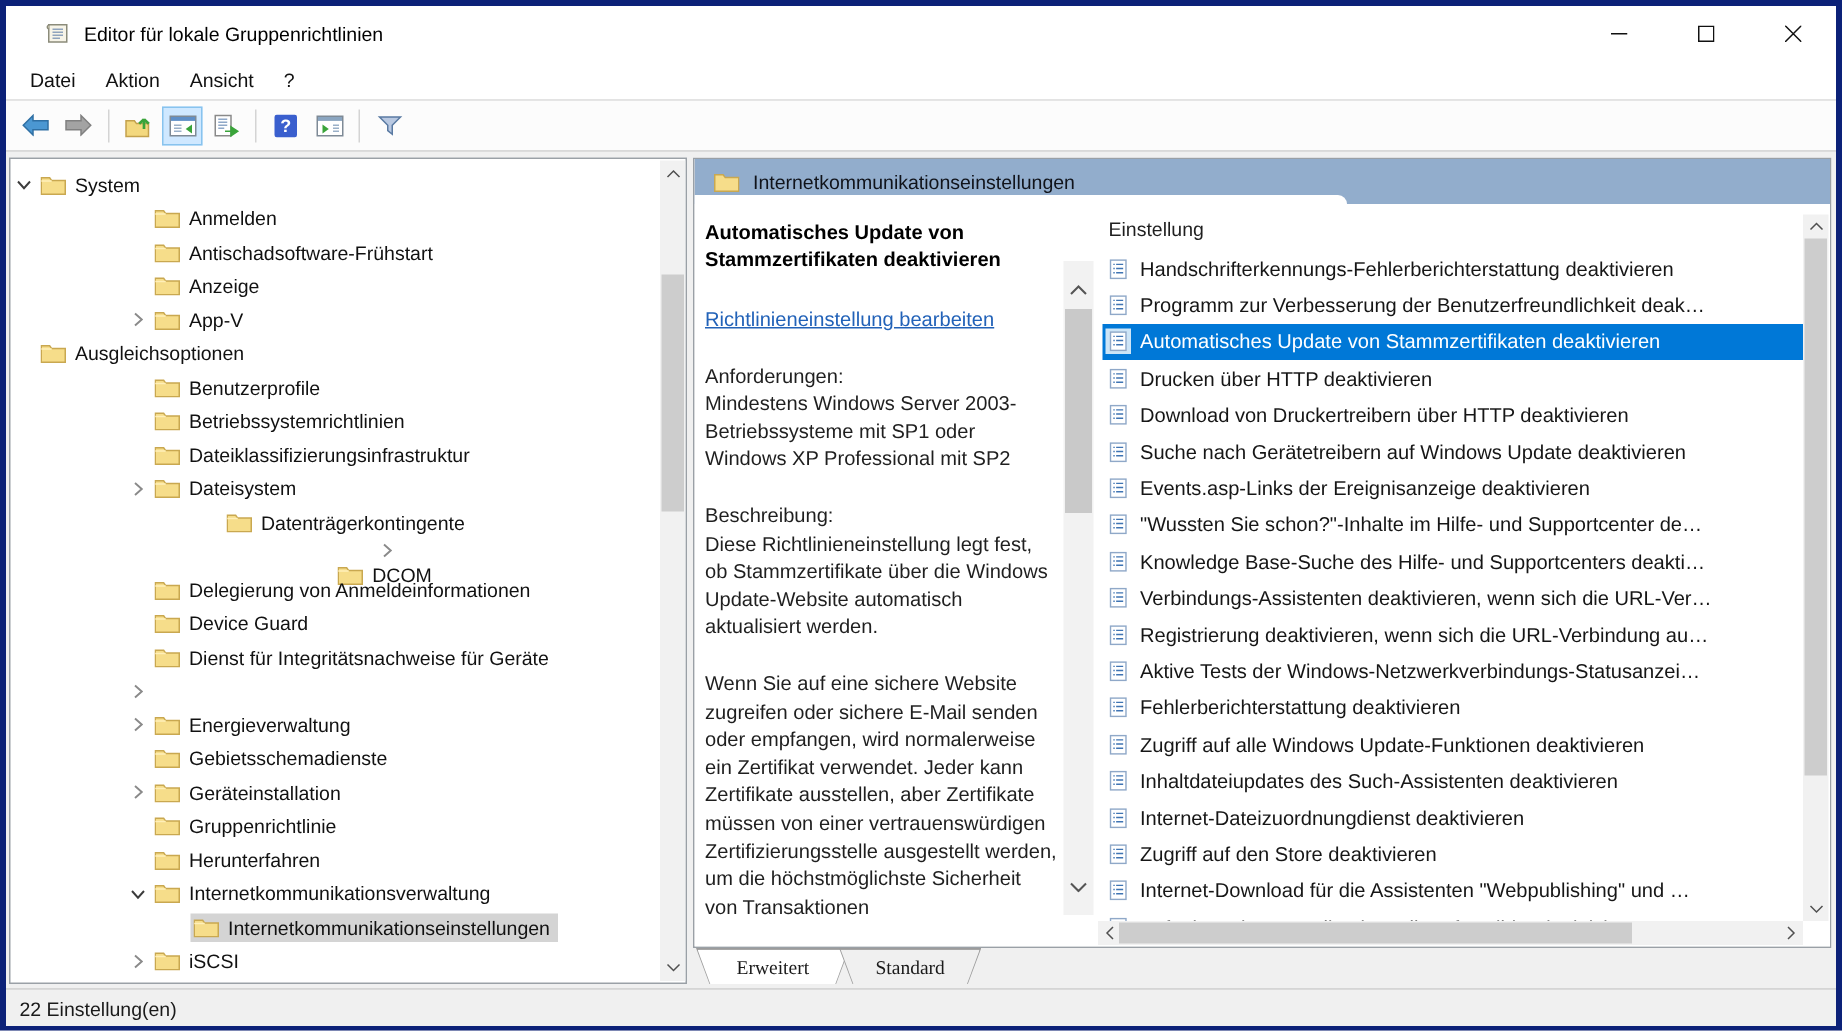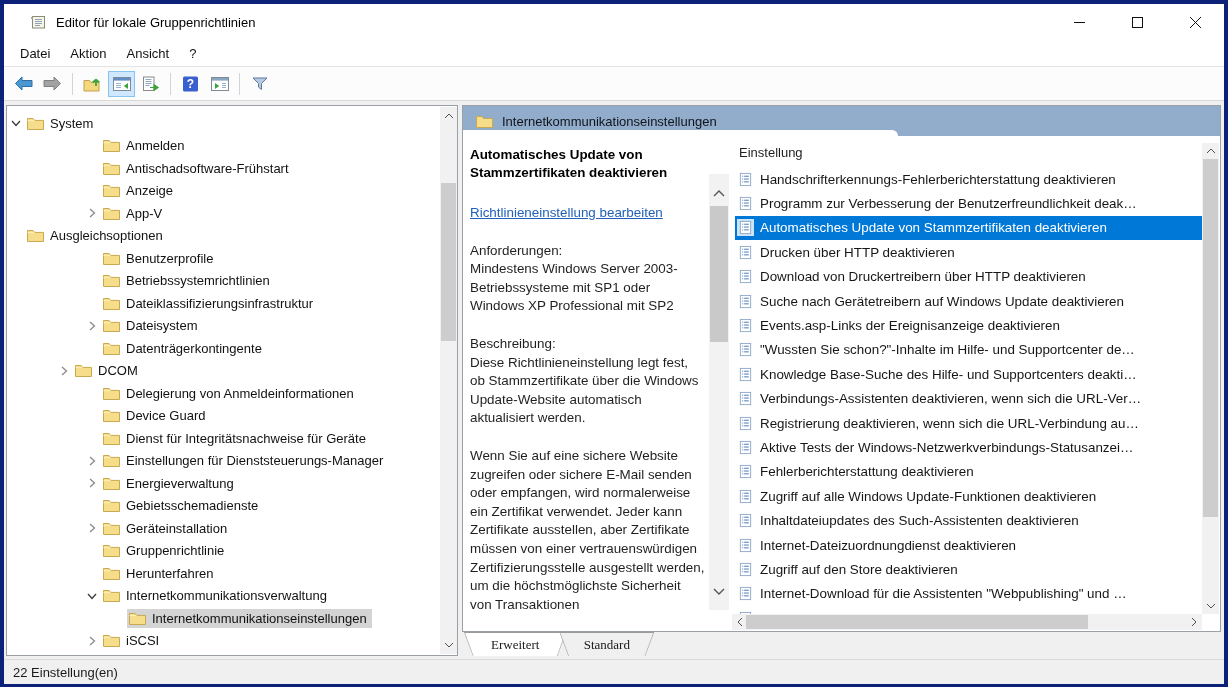--- a/index.html
+++ b/index.html
@@ -328,36 +328,36 @@
     </span>
     <span class="sel">
       <svg class="ficon" viewBox="0 0 17 13">
         <path d="M0.5 1.5 h5.6 l1.4 1.9 h9 V12.5 H0.5 Z" fill="#f6dd8a" stroke="#c9a850"></path>
         <path d="M0.5 3.6 h7" stroke="#ffefb8" fill="none"></path>
       </svg>
       <span class="tlabel">Dateisystem</span>
     </span>
   </div>
 
-  <div class="trow" style="padding-left: 76px;">
+  <div class="trow" style="padding-left: 76px; margin-left: 48px;">
     <span class="chev none">
       <svg width="10" height="10" viewBox="0 0 10 10">
                 <path d="M3 1 L7.5 5 L3 9" fill="none" stroke="currentColor" stroke-width="1.3"></path>
               </svg>
     </span>
     <span class="sel">
       <svg class="ficon" viewBox="0 0 17 13">
         <path d="M0.5 1.5 h5.6 l1.4 1.9 h9 V12.5 H0.5 Z" fill="#f6dd8a" stroke="#c9a850"></path>
         <path d="M0.5 3.6 h7" stroke="#ffefb8" fill="none"></path>
       </svg>
       <span class="tlabel">Datenträgerkontingente</span>
     </span>
   </div>
 
-  <div class="trow" style="padding-left: 48px;">
+  <div class="trow" style="padding-left: 70px; flex-direction: column;">
     <span class="chev collapsed">
       <svg width="10" height="10" viewBox="0 0 10 10">
                 <path d="M3 1 L7.5 5 L3 9" fill="none" stroke="currentColor" stroke-width="1.3"></path>
               </svg>
     </span>
     <span class="sel">
       <svg class="ficon" viewBox="0 0 17 13">
         <path d="M0.5 1.5 h5.6 l1.4 1.9 h9 V12.5 H0.5 Z" fill="#f6dd8a" stroke="#c9a850"></path>
         <path d="M0.5 3.6 h7" stroke="#ffefb8" fill="none"></path>
       </svg>
@@ -408,27 +408,20 @@
       </svg>
       <span class="tlabel">Dienst für Integritätsnachweise für Geräte</span>
     </span>
   </div>
 
   <div class="trow" style="padding-left: 76px;">
     <span class="chev collapsed">
       <svg width="10" height="10" viewBox="0 0 10 10">
                 <path d="M3 1 L7.5 5 L3 9" fill="none" stroke="currentColor" stroke-width="1.3"></path>
               </svg>
-    </span>
-    <span class="sel">
-      <svg class="ficon" viewBox="0 0 17 13">
-        <path d="M0.5 1.5 h5.6 l1.4 1.9 h9 V12.5 H0.5 Z" fill="#f6dd8a" stroke="#c9a850"></path>
-        <path d="M0.5 3.6 h7" stroke="#ffefb8" fill="none"></path>
-      </svg>
-      <span class="tlabel">Einstellungen für Dienststeuerungs-Manager</span>
     </span>
   </div>
 
   <div class="trow" style="padding-left: 76px;">
     <span class="chev collapsed">
       <svg width="10" height="10" viewBox="0 0 10 10">
                 <path d="M3 1 L7.5 5 L3 9" fill="none" stroke="currentColor" stroke-width="1.3"></path>
               </svg>
     </span>
     <span class="sel">

